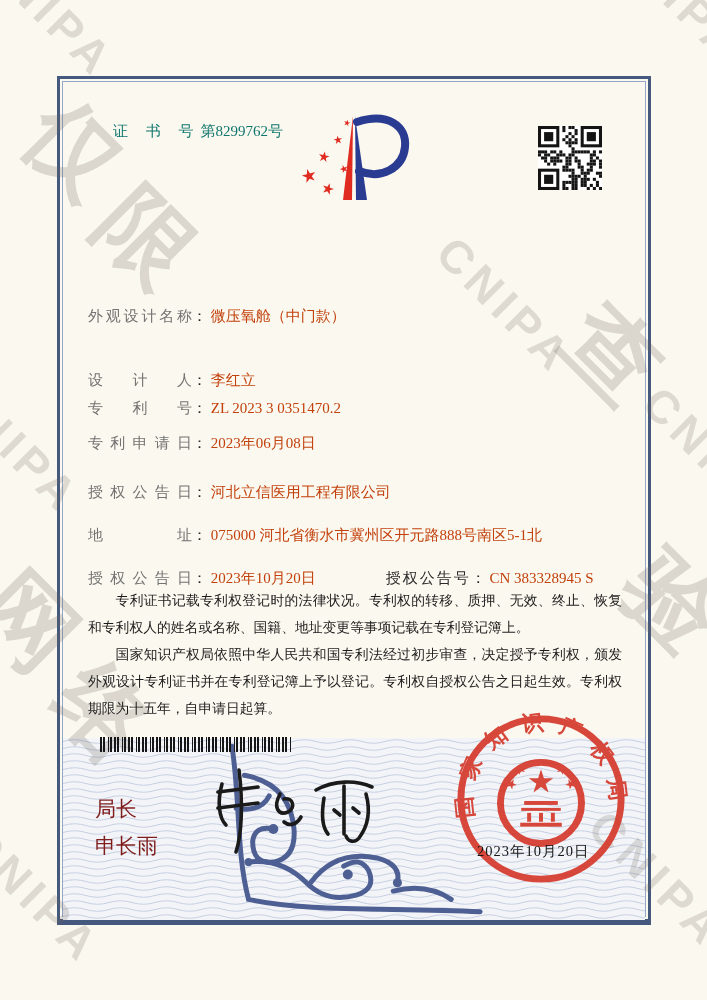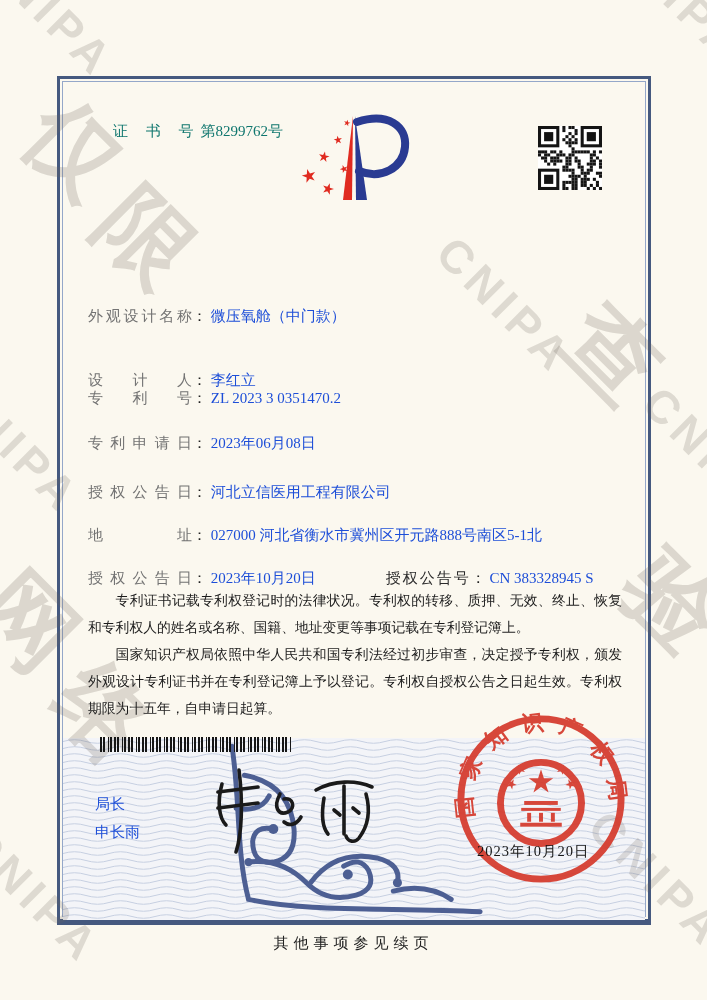--- a/index.html
+++ b/index.html
@@ -29,31 +29,31 @@
   .cert-no{position:absolute;left:113px;top:122px;font-size:15px;color:#0f766e;}
   .cert-no .lbl{letter-spacing:7px;}
   .logo{position:absolute;left:293px;top:110px;width:124px;height:98px;}
   .qr{position:absolute;left:538px;top:126px;width:64px;height:64px;}
   .title{position:absolute;left:0;top:213px;width:100%;text-align:center;font-size:32px;
          font-weight:600;letter-spacing:5px;color:#111;}
   .fields{position:absolute;left:88px;top:291px;width:540px;font-size:15px;}
   .frow{position:absolute;left:0;white-space:nowrap;}
   .flabel{display:inline-block;width:104px;text-align:justify;text-align-last:justify;
           vertical-align:bottom;color:#737373;margin-top:16px;}
-  .fvalue{color:#1d4ed8;}
-  .r0{top:0}.r1{top:64px}.r2{top:82px}.r3{top:127px}.r4{top:176px}.r5{top:219px}.r6{top:262px}
+  .fvalue{color:#c2410c;}
+  .r0{top:0}.r1{top:64px}.r2{top:92px}.r3{top:127px}.r4{top:176px}.r5{top:219px}.r6{top:262px}
   .gz2{margin-left:70px;}
   .gz2 .glabel{letter-spacing:2px;color:#2b2b2b;margin-top:48px;}
   .paras{position:absolute;left:88px;top:588px;width:534px;font-size:13.8px;line-height:1.95;
          color:#1c1c1c;text-align:justify;}
   .paras p{margin:0;text-indent:2em;}
   .barcode{position:absolute;left:100px;top:737px;width:192px;height:15px;
     background:repeating-linear-gradient(90deg,#161616 0 2px,transparent 2px 3px,#161616 3px 5px,
       transparent 5px 8px,#161616 8px 9px,transparent 9px 10px,#161616 10px 12px,transparent 12px 14px);}
-  .director{position:absolute;left:95px;top:795px;font-size:15px;color:#1d4ed8;
+  .director{position:absolute;left:95px;top:795px;font-size:21px;color:#7f1d1d;
             font-family:"Liberation Sans","DejaVu Sans",sans-serif;}
   .director div{margin-bottom:9px;}
   .sig{position:absolute;left:196px;top:762px;width:190px;height:95px;}
   .seal{position:absolute;left:452px;top:710px;width:178px;height:178px;}
   .seal-date{position:absolute;left:477px;top:842px;font-size:14.5px;color:#161616;letter-spacing:1px;}
   .pagenum{position:absolute;left:57px;top:903px;width:594px;text-align:center;
            font-size:12.5px;letter-spacing:2px;color:#333;}
   .contnote{position:absolute;left:0;top:934px;width:100%;text-align:center;font-size:15px;
             letter-spacing:5px;color:#222;}
 </style>
@@ -285,21 +285,21 @@
       <div class="frow r3">
         <span class="flabel">专利申请日</span><span>：</span>
         <span class="fvalue">2023年06月08日</span>
       </div>
       <div class="frow r4">
         <span class="flabel">授权公告日</span><span>：</span>
         <span class="fvalue">河北立信医用工程有限公司</span>
       </div>
       <div class="frow r5">
         <span class="flabel">地址</span><span>：</span>
-        <span class="fvalue">027000 河北省衡水市冀州区开元路888号南区5-1北</span>
+        <span class="fvalue">075000 河北省衡水市冀州区开元路888号南区5-1北</span>
       </div>
       <div class="frow r6">
         <span class="flabel">授权公告日</span><span>：</span>
         <span class="fvalue">2023年10月20日</span><span class="gz2"><span class="glabel">授权公告号</span><span>：</span>
         <span class="fvalue">CN 383328945 S</span></span>
       </div>
     </div>
 
     <div class="paras">
       <p>专利证书记载专利权登记时的法律状况。专利权的转移、质押、无效、终止、恢复和专利权人的姓名或名称、国籍、地址变更等事项记载在专利登记簿上。</p>
@@ -349,15 +349,14 @@
           <rect x="70" y="99" width="40" height="3"></rect>
           <rect x="76" y="104" width="4" height="9"></rect>
           <rect x="88" y="104" width="4" height="9"></rect>
           <rect x="100" y="104" width="4" height="9"></rect>
           <rect x="69" y="114" width="42" height="4"></rect>
         </g>
       </g>
     </svg>
     <div class="seal-date">2023年10月20日</div>
 
-    <div class="contnote">其他事项参见续页</div>
   </div>
 </div>
 
 </body></html>

